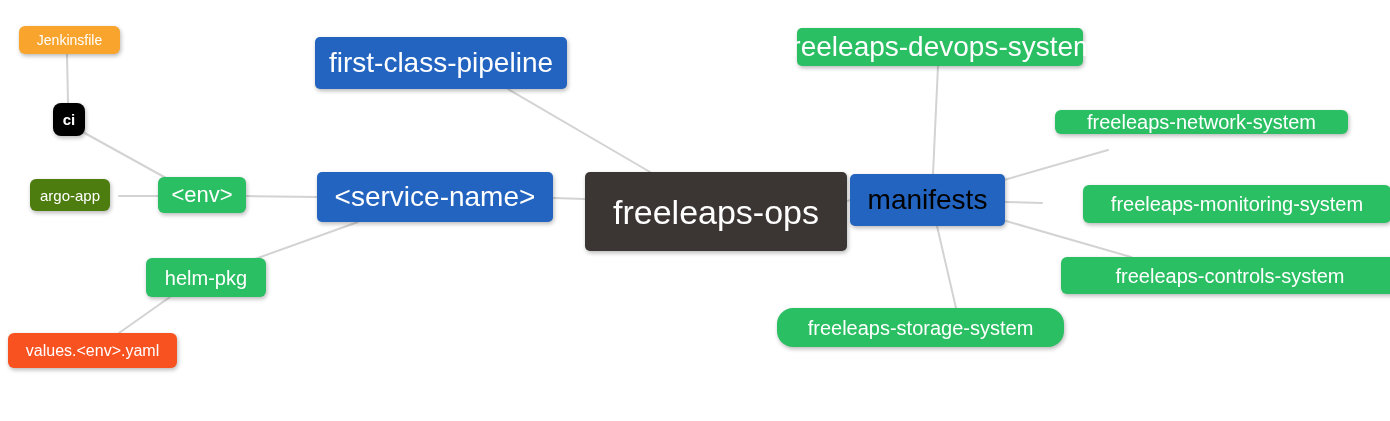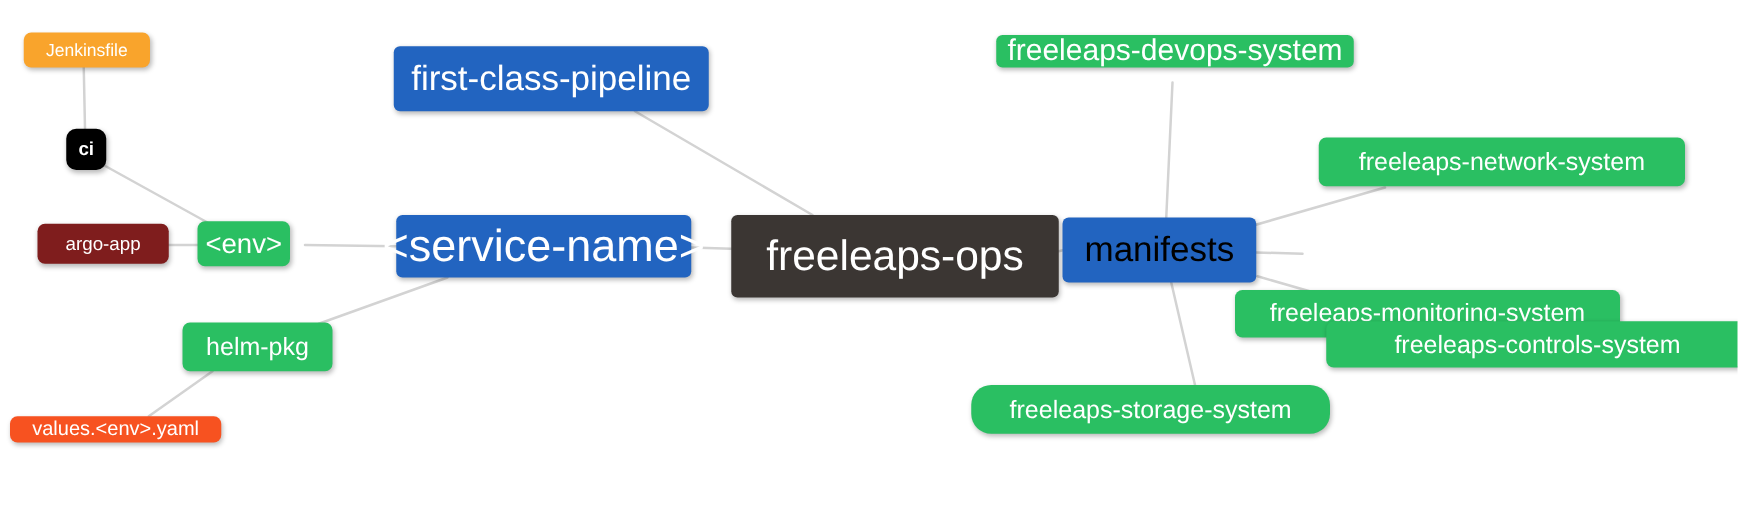--- a/index.html
+++ b/index.html
@@ -61,51 +61,51 @@
       <line x1="1006" y1="221" x2="1131" y2="257" stroke="#d3d3d3" stroke-width="2" stroke-linecap="round"></line>
       <line x1="937" y1="226" x2="956" y2="308" stroke="#d3d3d3" stroke-width="2" stroke-linecap="round"></line>
     </svg>
   <div id="node-layer">
       <div class="node" style="left: 19px; top: 26px; width: 101px; height: 28px; background: rgb(249, 164, 44); font-size: 14px; font-weight: 400; border-radius: 6px; color: rgb(255, 255, 255);">
         <span>Jenkinsfile</span>
       </div>
       <div class="node" style="left: 53px; top: 103px; width: 32px; height: 33px; background: #000000; font-size: 15px; font-weight: 700; border-radius: 8px; color: rgb(255, 255, 255);">
         <span>ci</span>
       </div>
-      <div class="node" style="left: 30px; top: 179px; width: 105px; height: 32px; background: #7f1d1d; font-size: 15px; font-weight: 400; border-radius: 6px; color: rgb(255, 255, 255);">
+      <div class="node" style="left: 30px; top: 179px; width: 80px; height: 32px; background: #4d7c0f; font-size: 15px; font-weight: 400; border-radius: 6px; color: rgb(255, 255, 255);">
         <span>argo-app</span>
       </div>
-      <div class="node" style="left: 158px; top: 177px; width: 74px; height: 36px; background: rgb(42, 191, 98); font-size: 22px; font-weight: 400; border-radius: 6px; color: rgb(255, 255, 255);">
+      <div class="node" style="left: 158px; top: 177px; width: 88px; height: 36px; background: rgb(42, 191, 98); font-size: 22px; font-weight: 400; border-radius: 6px; color: rgb(255, 255, 255);">
         <span>&lt;env&gt;</span>
       </div>
       <div class="node" style="left: 146px; top: 258px; width: 120px; height: 39px; background: rgb(42, 191, 98); font-size: 20px; font-weight: 400; border-radius: 6px; color: rgb(255, 255, 255);">
         <span>helm-pkg</span>
       </div>
-      <div class="node" style="left: 8px; top: 333px; width: 169px; height: 21px; background: rgb(247, 82, 32); font-size: 16px; font-weight: 400; border-radius: 6px; color: rgb(255, 255, 255);">
+      <div class="node" style="left: 8px; top: 333px; width: 169px; height: 35px; background: rgb(247, 82, 32); font-size: 16px; font-weight: 400; border-radius: 6px; color: rgb(255, 255, 255);">
         <span>values.&lt;env&gt;.yaml</span>
       </div>
       <div class="node" style="left: 315px; top: 37px; width: 252px; height: 52px; background: rgb(34, 100, 192); font-size: 28px; font-weight: 400; border-radius: 5px; color: rgb(255, 255, 255);">
         <span>first-class-pipeline</span>
       </div>
-      <div class="node" style="left: 317px; top: 172px; width: 236px; height: 50px; background: rgb(34, 100, 192); font-size: 36px; font-weight: 400; border-radius: 5px; color: rgb(255, 255, 255);">
+      <div class="node" style="left: 317px; top: 172px; width: 236px; height: 50px; background: rgb(34, 100, 192); font-size: 28px; font-weight: 400; border-radius: 5px; color: rgb(255, 255, 255);">
         <span>&lt;service-name&gt;</span>
       </div>
-      <div class="node" style="left: 585px; top: 172px; width: 262px; height: 66px; background: rgb(59, 54, 51); font-size: 34px; font-weight: 400; border-radius: 5px; color: rgb(255, 255, 255);">
+      <div class="node" style="left: 585px; top: 172px; width: 262px; height: 79px; background: rgb(59, 54, 51); font-size: 34px; font-weight: 400; border-radius: 5px; color: rgb(255, 255, 255);">
         <span>freeleaps-ops</span>
       </div>
       <div class="node" style="left: 850px; top: 174px; width: 155px; height: 52px; background: rgb(34, 100, 192); font-size: 28px; font-weight: 400; border-radius: 5px; color: #000000;">
         <span>manifests</span>
       </div>
-      <div class="node" style="left: 797px; top: 28px; width: 286px; height: 26px; background: rgb(42, 191, 98); font-size: 24px; font-weight: 400; border-radius: 5px; color: rgb(255, 255, 255);">
+      <div class="node" style="left: 797px; top: 28px; width: 286px; height: 38px; background: rgb(42, 191, 98); font-size: 28px; font-weight: 400; border-radius: 5px; color: rgb(255, 255, 255);">
         <span>freeleaps-devops-system</span>
       </div>
-      <div class="node" style="left: 1055px; top: 110px; width: 293px; height: 39px; background: rgb(42, 191, 98); font-size: 20px; font-weight: 400; border-radius: 6px; color: rgb(255, 255, 255); justify-content: center;">
+      <div class="node" style="left: 1055px; top: 110px; width: 293px; height: 24px; background: rgb(42, 191, 98); font-size: 20px; font-weight: 400; border-radius: 6px; color: rgb(255, 255, 255); justify-content: center;">
         <span>freeleaps-network-system</span>
       </div>
-      <div class="node" style="left: 988px; top: 185px; width: 308px; height: 38px; background: rgb(42, 191, 98); font-size: 20px; font-weight: 400; border-radius: 6px; color: rgb(255, 255, 255); margin-top: 47px;">
+      <div class="node" style="left: 1083px; top: 185px; width: 308px; height: 38px; background: rgb(42, 191, 98); font-size: 20px; font-weight: 400; border-radius: 6px; color: rgb(255, 255, 255);">
         <span>freeleaps-monitoring-system</span>
       </div>
       <div class="node" style="left: 1061px; top: 257px; width: 338px; height: 37px; background: rgb(42, 191, 98); font-size: 20px; font-weight: 400; border-radius: 6px; color: rgb(255, 255, 255);">
         <span>freeleaps-controls-system</span>
       </div>
       <div class="node" style="left: 777px; top: 308px; width: 287px; height: 39px; background: rgb(42, 191, 98); font-size: 20px; font-weight: 400; border-radius: 16px; color: rgb(255, 255, 255);">
         <span>freeleaps-storage-system</span>
       </div>
     </div>
 </div>

